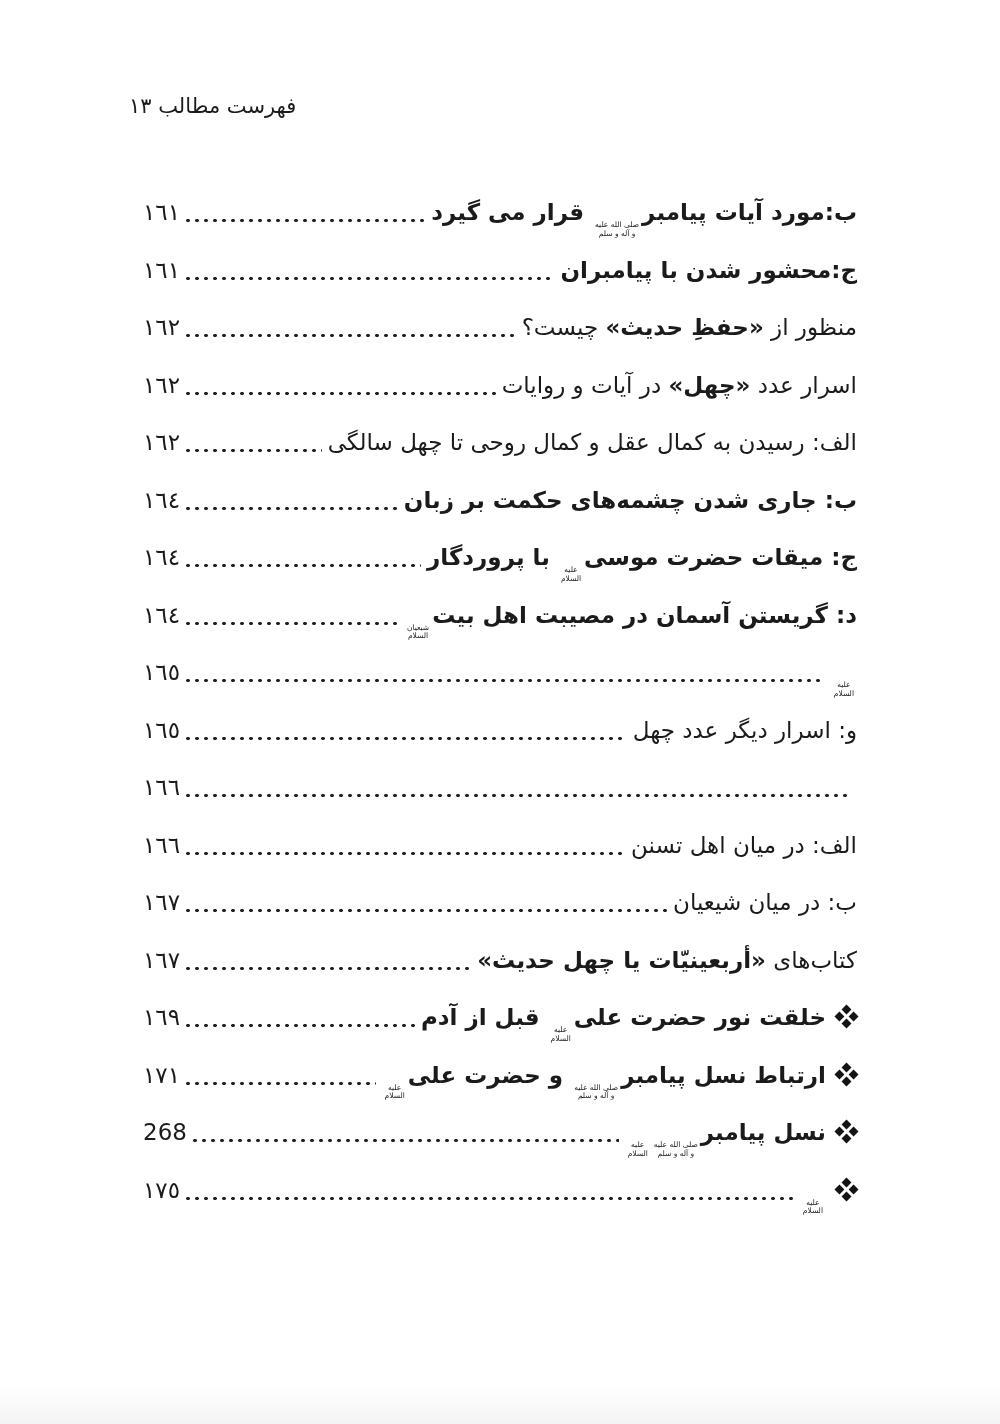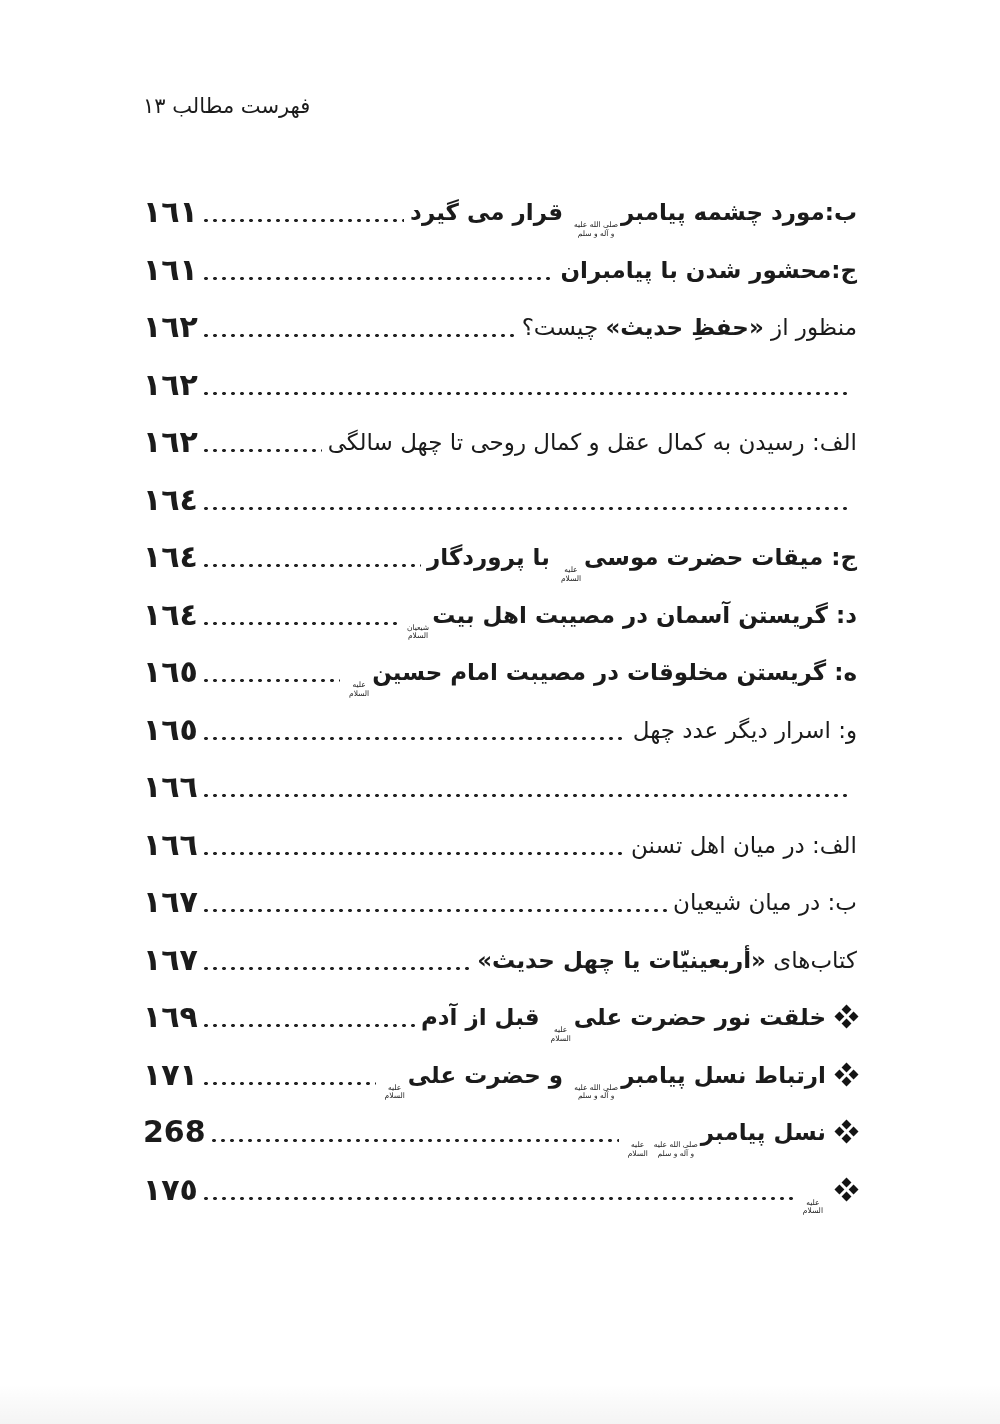--- a/index.html
+++ b/index.html
@@ -10,21 +10,21 @@
     color:#1b1b1b;
   }
   .page{
     position:relative;
     width:1000px;height:1424px;
     background:#ffffff;
     overflow:hidden;
   }
   .running-head{
     position:absolute;
-    top:90px;left:143px;
+    top:90px;left:129px;
     direction:rtl;
     font-size:21px;
     line-height:32px;
     white-space:nowrap;
   }
   .toc{
     position:absolute;
     top:194px;left:143px;
     width:714px;
   }
@@ -47,23 +47,23 @@
     min-width:12px;
     height:36px;
     margin:0 6px;
     background-image:radial-gradient(circle at 2px 2.5px,#222 1.6px,rgba(0,0,0,0) 2px);
     background-size:9px 6px;
     background-repeat:repeat-x;
     background-position:0 24px;
   }
   .pagenum{
     flex:0 0 auto;
-    font-size:30px;
+    font-size:23px;
     line-height:36px;
-    font-weight:700;
+    font-weight:400;
     white-space:nowrap;
   }
   .bullet{
     flex:0 0 auto;
     display:inline-block;
     width:17px;height:17px;
     position:relative;
     transform:rotate(45deg);
     margin:9px 2px 0 12px;
   }
@@ -96,52 +96,54 @@
 </style>
 </head>
 <body>
 
 <div class="page">
   <div class="running-head">فهرست مطالب ۱۳</div>
 
   <div class="toc" id="toc">
       <div class="row">
 
-    <span class="title"><span class="seg b">ب:مورد چشمه پیامبر</span><span class="honorific">
+    <span class="title"><span class="seg b">ب:مورد آیات پیامبر</span><span class="honorific">
             <span>صلی الله علیه</span>
             <span>و آله و سلم</span>
           </span><span class="seg b"> قرار می گیرد</span></span>
     <span class="leader"></span>
     <span class="pagenum">١٦١</span>
   </div>
       <div class="row">
 
     <span class="title"><span class="seg b">ج:محشور شدن با پیامبران</span></span>
     <span class="leader"></span>
     <span class="pagenum">١٦١</span>
   </div>
       <div class="row">
 
     <span class="title"><span class="seg">منظور از </span><span class="seg b">«حفظِ حدیث»</span><span class="seg"> چیست؟</span></span>
     <span class="leader"></span>
     <span class="pagenum">١٦٢</span>
   </div>
       <div class="row">
 
+    <span class="title"><span class="seg">اسرار عدد </span><span class="seg b">«چهل»</span><span class="seg"> در آیات و روایات</span></span>
     <span class="leader"></span>
     <span class="pagenum">١٦٢</span>
   </div>
       <div class="row">
 
     <span class="title"><span class="seg">الف: رسیدن به کمال عقل و کمال روحی تا چهل سالگی</span></span>
     <span class="leader"></span>
     <span class="pagenum">١٦٢</span>
   </div>
       <div class="row">
 
+    <span class="title"><span class="seg b">ب: جاری شدن چشمه‌های حکمت بر زبان</span></span>
     <span class="leader"></span>
     <span class="pagenum">١٦٤</span>
   </div>
       <div class="row">
 
     <span class="title"><span class="seg b">ج: میقات حضرت موسی</span><span class="honorific">
             <span>علیه</span>
             <span>السلام</span>
           </span><span class="seg b"> با پروردگار</span></span>
     <span class="leader"></span>
@@ -151,21 +153,21 @@
 
     <span class="title"><span class="seg b">د: گریستن آسمان در مصیبت اهل بیت</span><span class="honorific">
             <span>شیعیان</span>
             <span>السلام</span>
           </span></span>
     <span class="leader"></span>
     <span class="pagenum">١٦٤</span>
   </div>
       <div class="row">
 
-    <span class="title"><span class="seg b">ه: گریستن مخلوقات در مصیبت امام حسین</span><span class="honorific">
+    <span class="title"><span class="honorific">
             <span>علیه</span>
             <span>السلام</span>
           </span></span>
     <span class="leader"></span>
     <span class="pagenum">١٦٥</span>
   </div>
       <div class="row">
 
     <span class="title"><span class="seg">و: اسرار دیگر عدد چهل</span></span>
     <span class="leader"></span>

